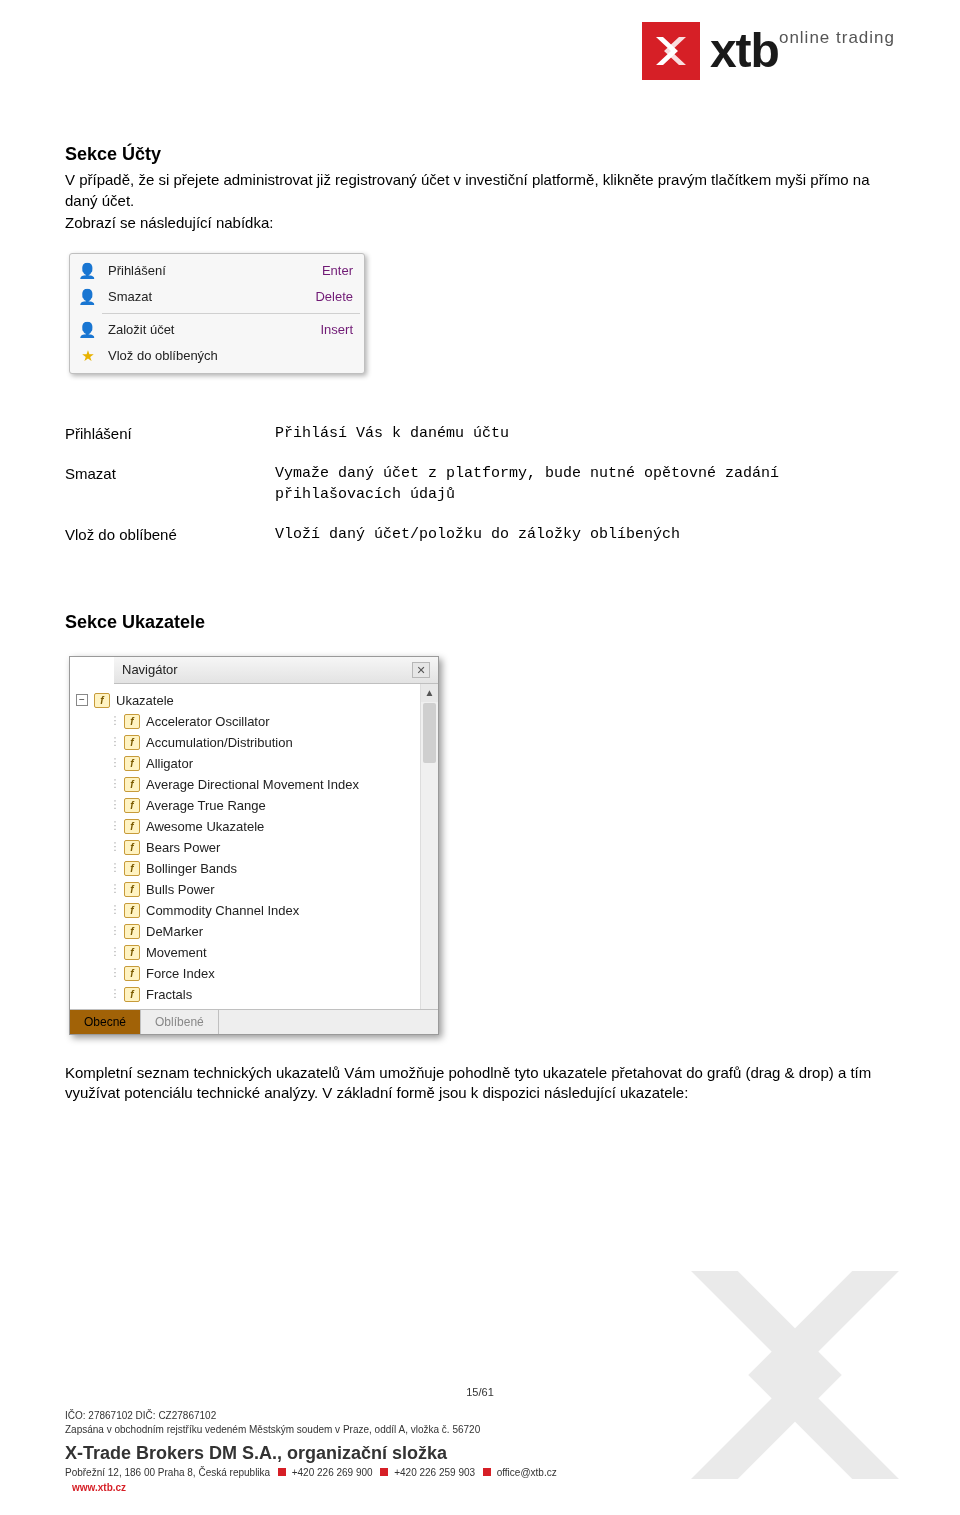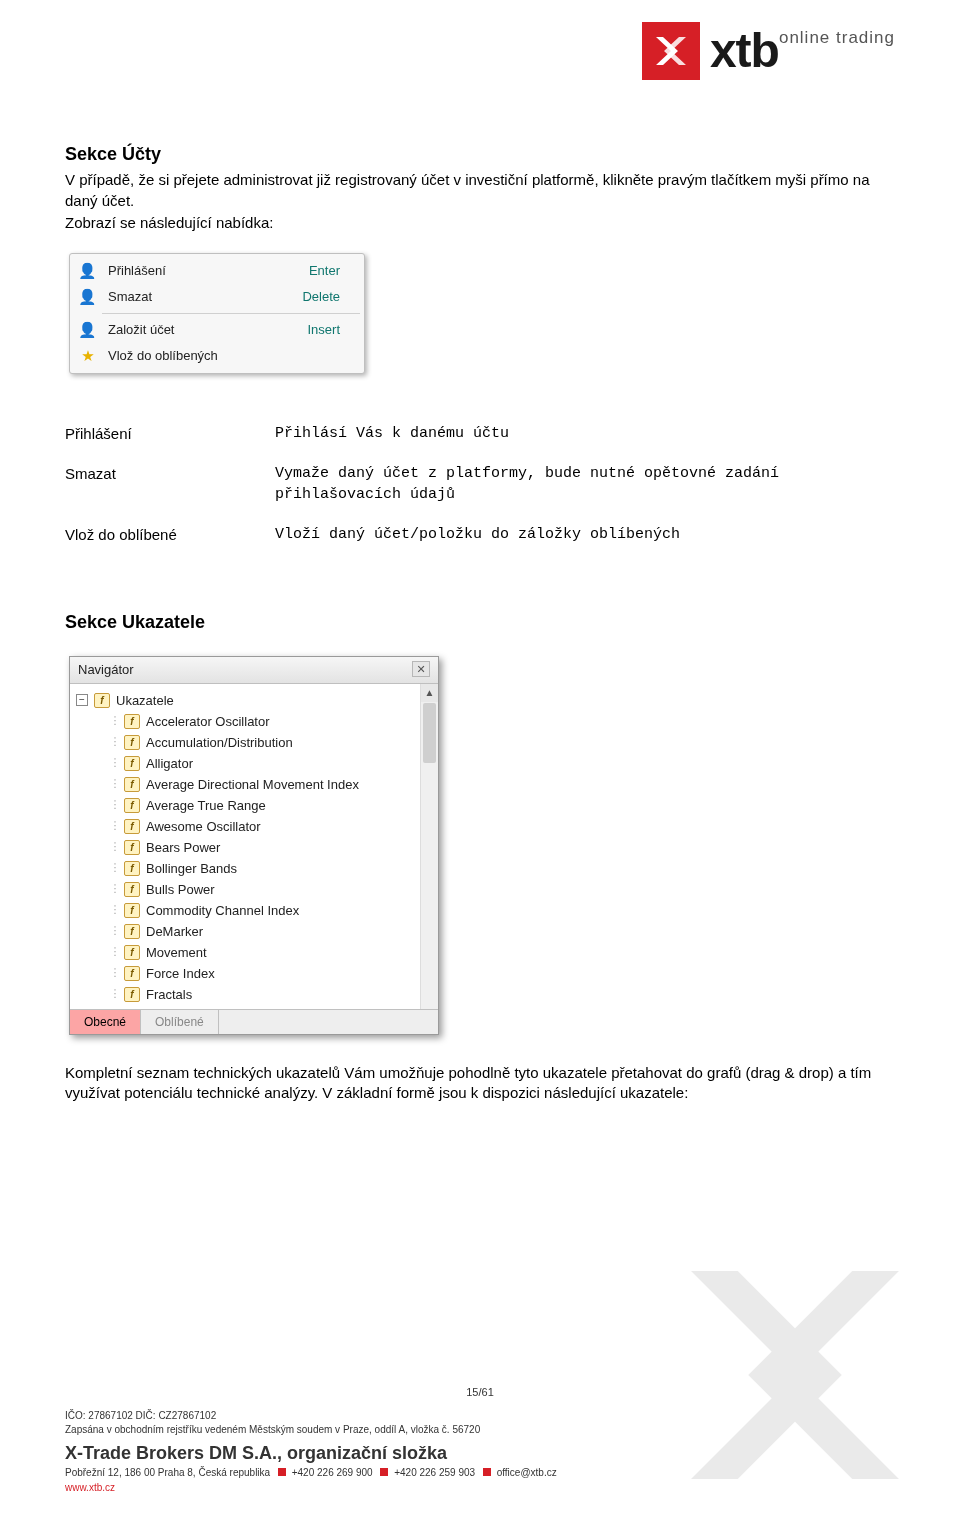--- a/index.html
+++ b/index.html
@@ -76,21 +76,21 @@
     padding: 0 6px;
   }
   .ctx-icon {
     width: 20px; height: 20px;
     display:flex; align-items:center; justify-content:center;
     margin-right: 10px;
     flex-shrink: 0;
     font-size: 15px;
   }
   .ctx-label { flex: 1; }
-  .ctx-shortcut { color: #0f766e; margin-right: 16px; text-align: right; }
+  .ctx-shortcut { color: #701a75; margin-right: 3px; text-align: right; }
   .ctx-sep {
     height: 1px;
     background: #d0d0d0;
     margin: 3px 2px 3px 30px;
   }
   
   table.defs {
     margin-top: 40px;
     border-collapse: collapse;
     font-size: 15px;
@@ -107,22 +107,23 @@
     font-size: 13px;
     color: #222;
     box-shadow: 3px 3px 7px rgba(0,0,0,0.4);
     border: 1px solid #9a9a9a;
     background: #fff;
   }
   .nav-title {
     background: linear-gradient(#f6f6f6, #e3e3e3);
     border-bottom: 1px solid #bfbfbf;
     padding: 4px 8px;
-    display:flex; 
+    display:flex; align-items:center;
     font-size: 13px;
+    margin-left: 44px;
   }
   .nav-title span { flex:1; }
   .nav-close {
     width: 18px; height: 16px;
     background: #e6e6e6;
     border: 1px solid #b7b7b7;
     font-size: 11px;
     display:flex; align-items:center; justify-content:center;
     color: #555;
     cursor: pointer;
@@ -191,21 +192,21 @@
     display:flex;
     border-top: 1px solid #c0c0c0;
     background: #eee;
   }
   .nav-tab {
     padding: 4px 14px;
     font-size: 12px;
     border-right: 1px solid #c0c0c0;
   }
   .nav-tab.active {
-    background: #fca5a5;
+    background: #a16207;
     color: #000;
   }
   .nav-tab.inactive {
     color: #888;
   }
   
   .footer {
     position:absolute;
     bottom: 20px;
     left: 65px; right: 65px;
@@ -216,21 +217,21 @@
   .page-num {
     text-align:center;
     font-size: 11px;
     margin-bottom: 8px;
   }
   .footer .company {
     font-weight: bold;
     font-size: 18px;
     margin-top: 2px;
   }
-  .footer .link { color: #d61f26; font-weight: normal; }
+  .footer .link { color: #d61f26; font-weight: bold; margin-left: 7px; }
   .sq-dot {
     display:inline-block;
     width:8px; height:8px;
     background:#d61f26;
     vertical-align: baseline;
     margin: 0 3px 0 5px;
   }
   
   .watermark {
     position:absolute;
@@ -346,21 +347,21 @@
               <span>Average Directional Movement Index</span>
             </div>
             <div class="tree-row tree-child">
               <span class="tree-pipe">⋮</span>
               <span class="f-icon">f</span>
               <span>Average True Range</span>
             </div>
             <div class="tree-row tree-child">
               <span class="tree-pipe">⋮</span>
               <span class="f-icon">f</span>
-              <span>Awesome Oscillator</span>
+              <span>Awesome Ukazatele</span>
             </div>
             <div class="tree-row tree-child">
               <span class="tree-pipe">⋮</span>
               <span class="f-icon">f</span>
               <span>Bears Power</span>
             </div>
             <div class="tree-row tree-child">
               <span class="tree-pipe">⋮</span>
               <span class="f-icon">f</span>
               <span>Bollinger Bands</span>

